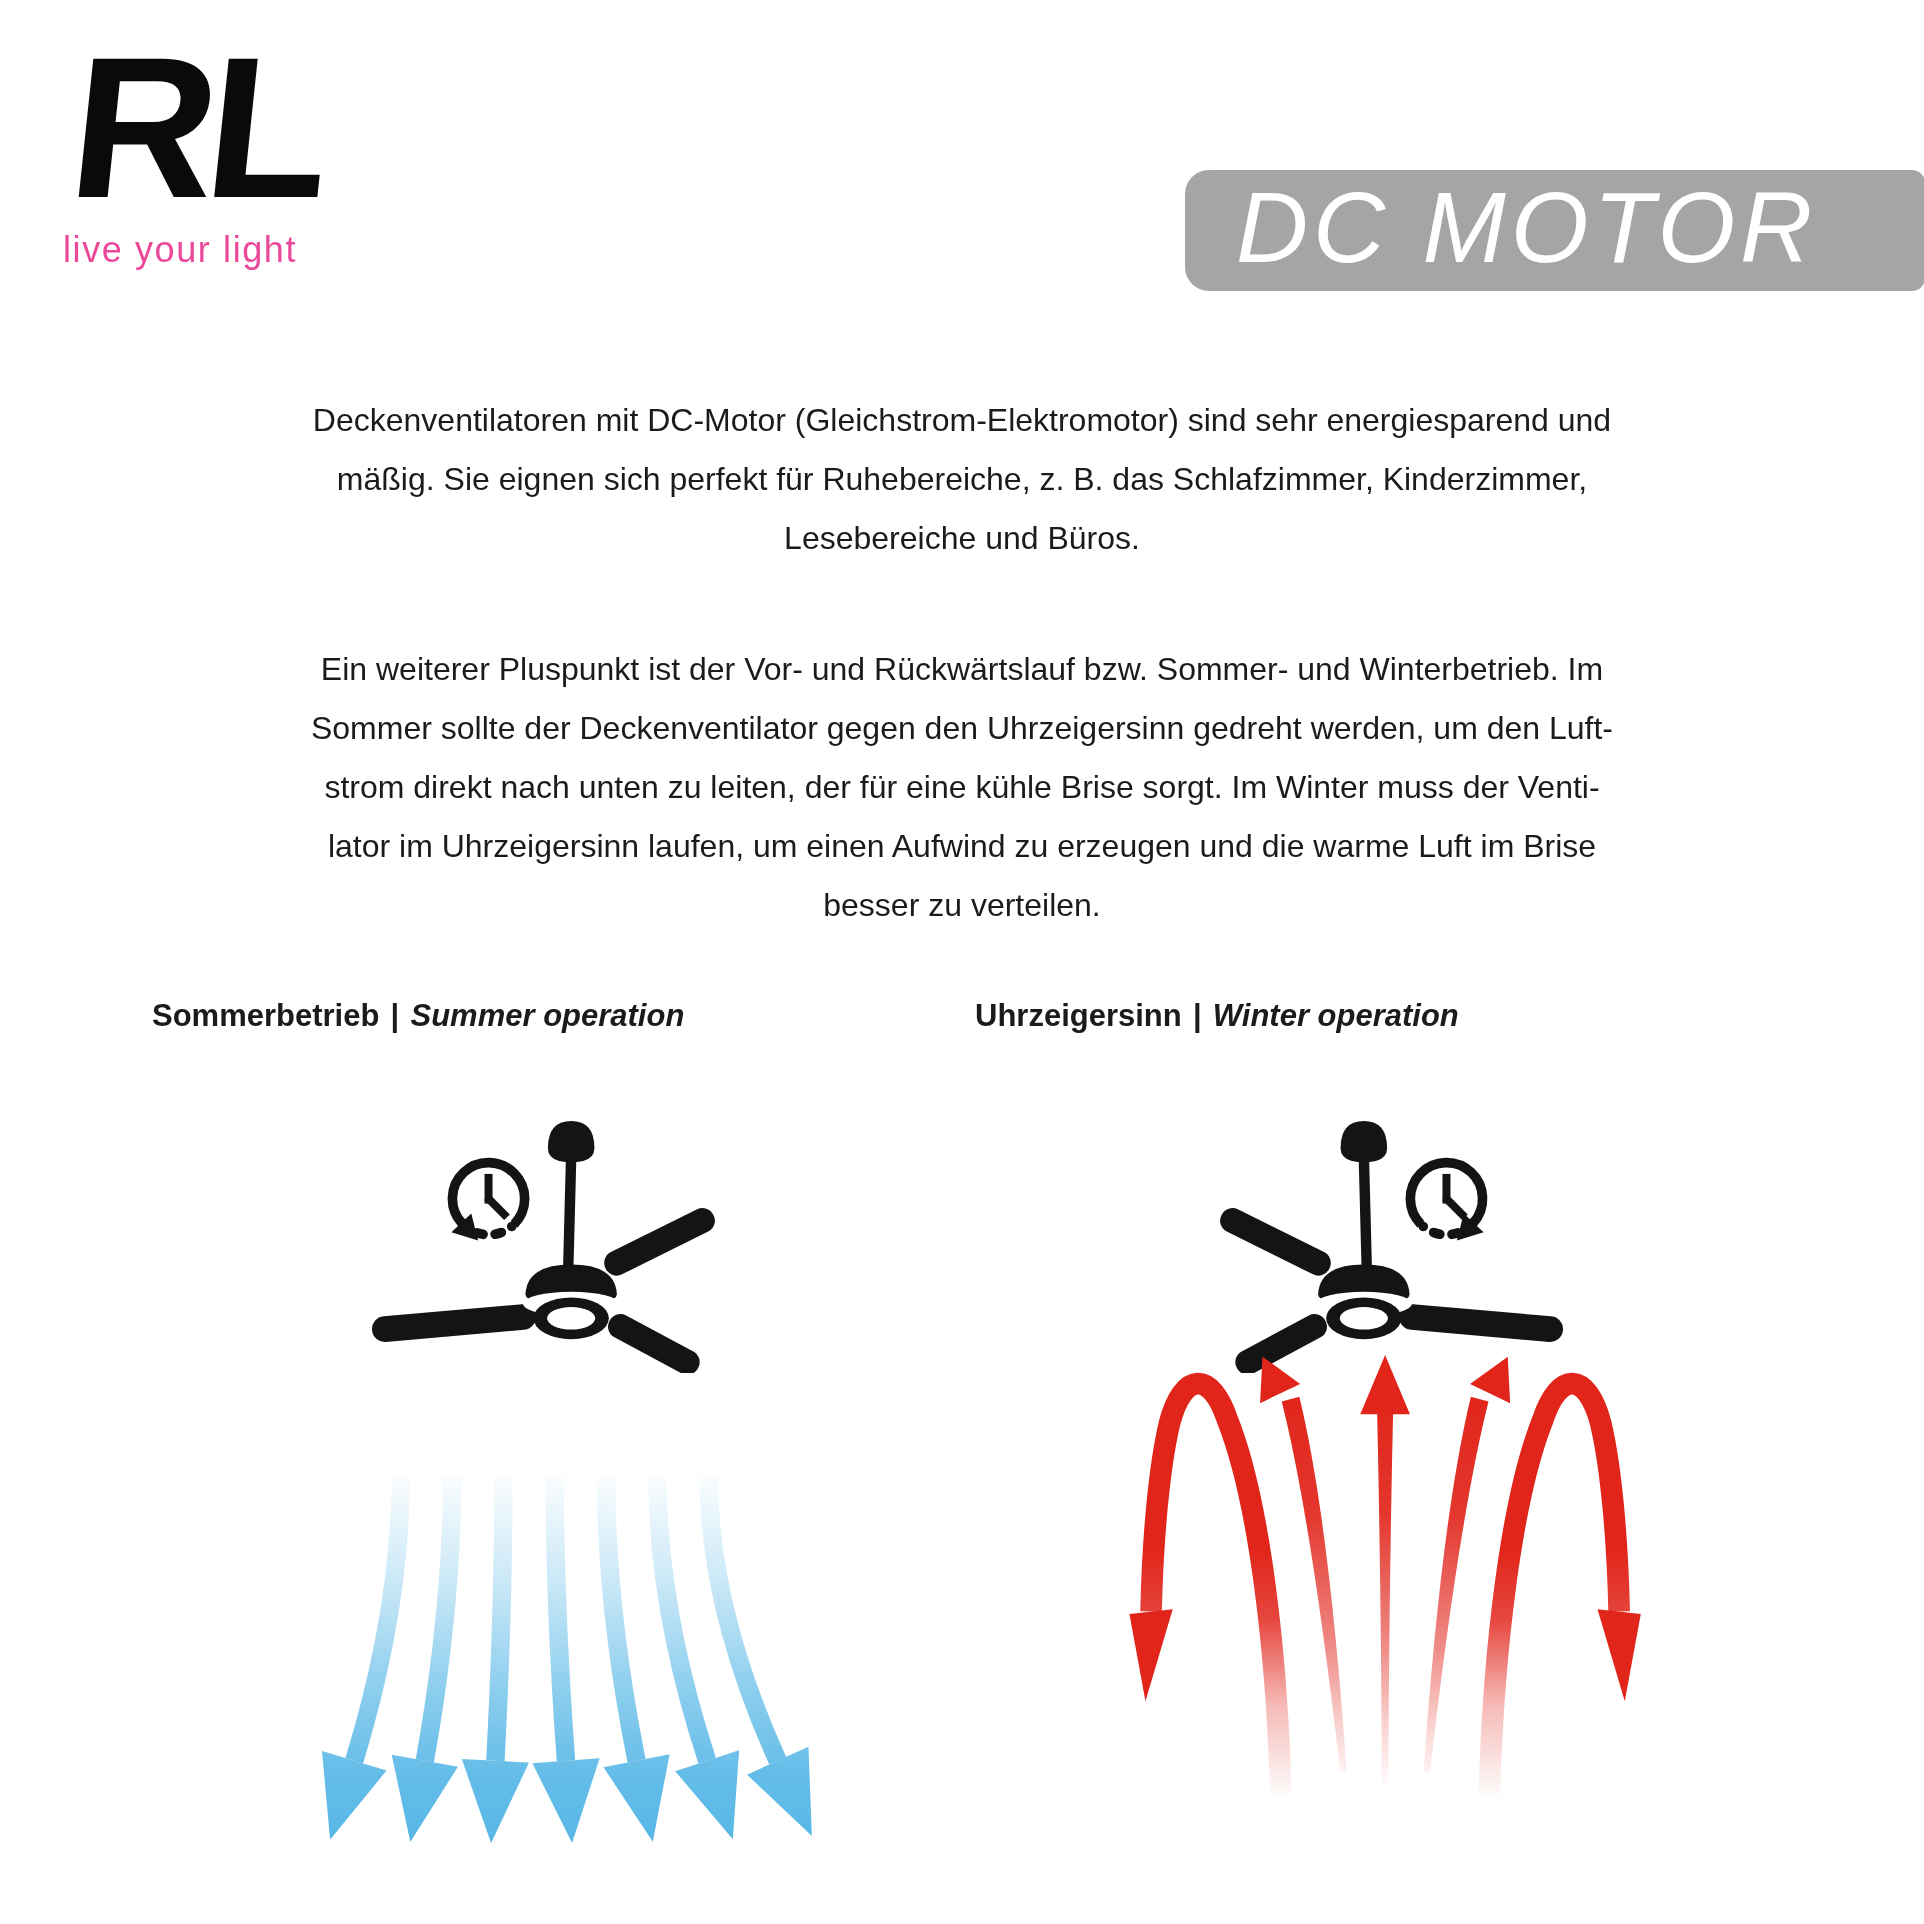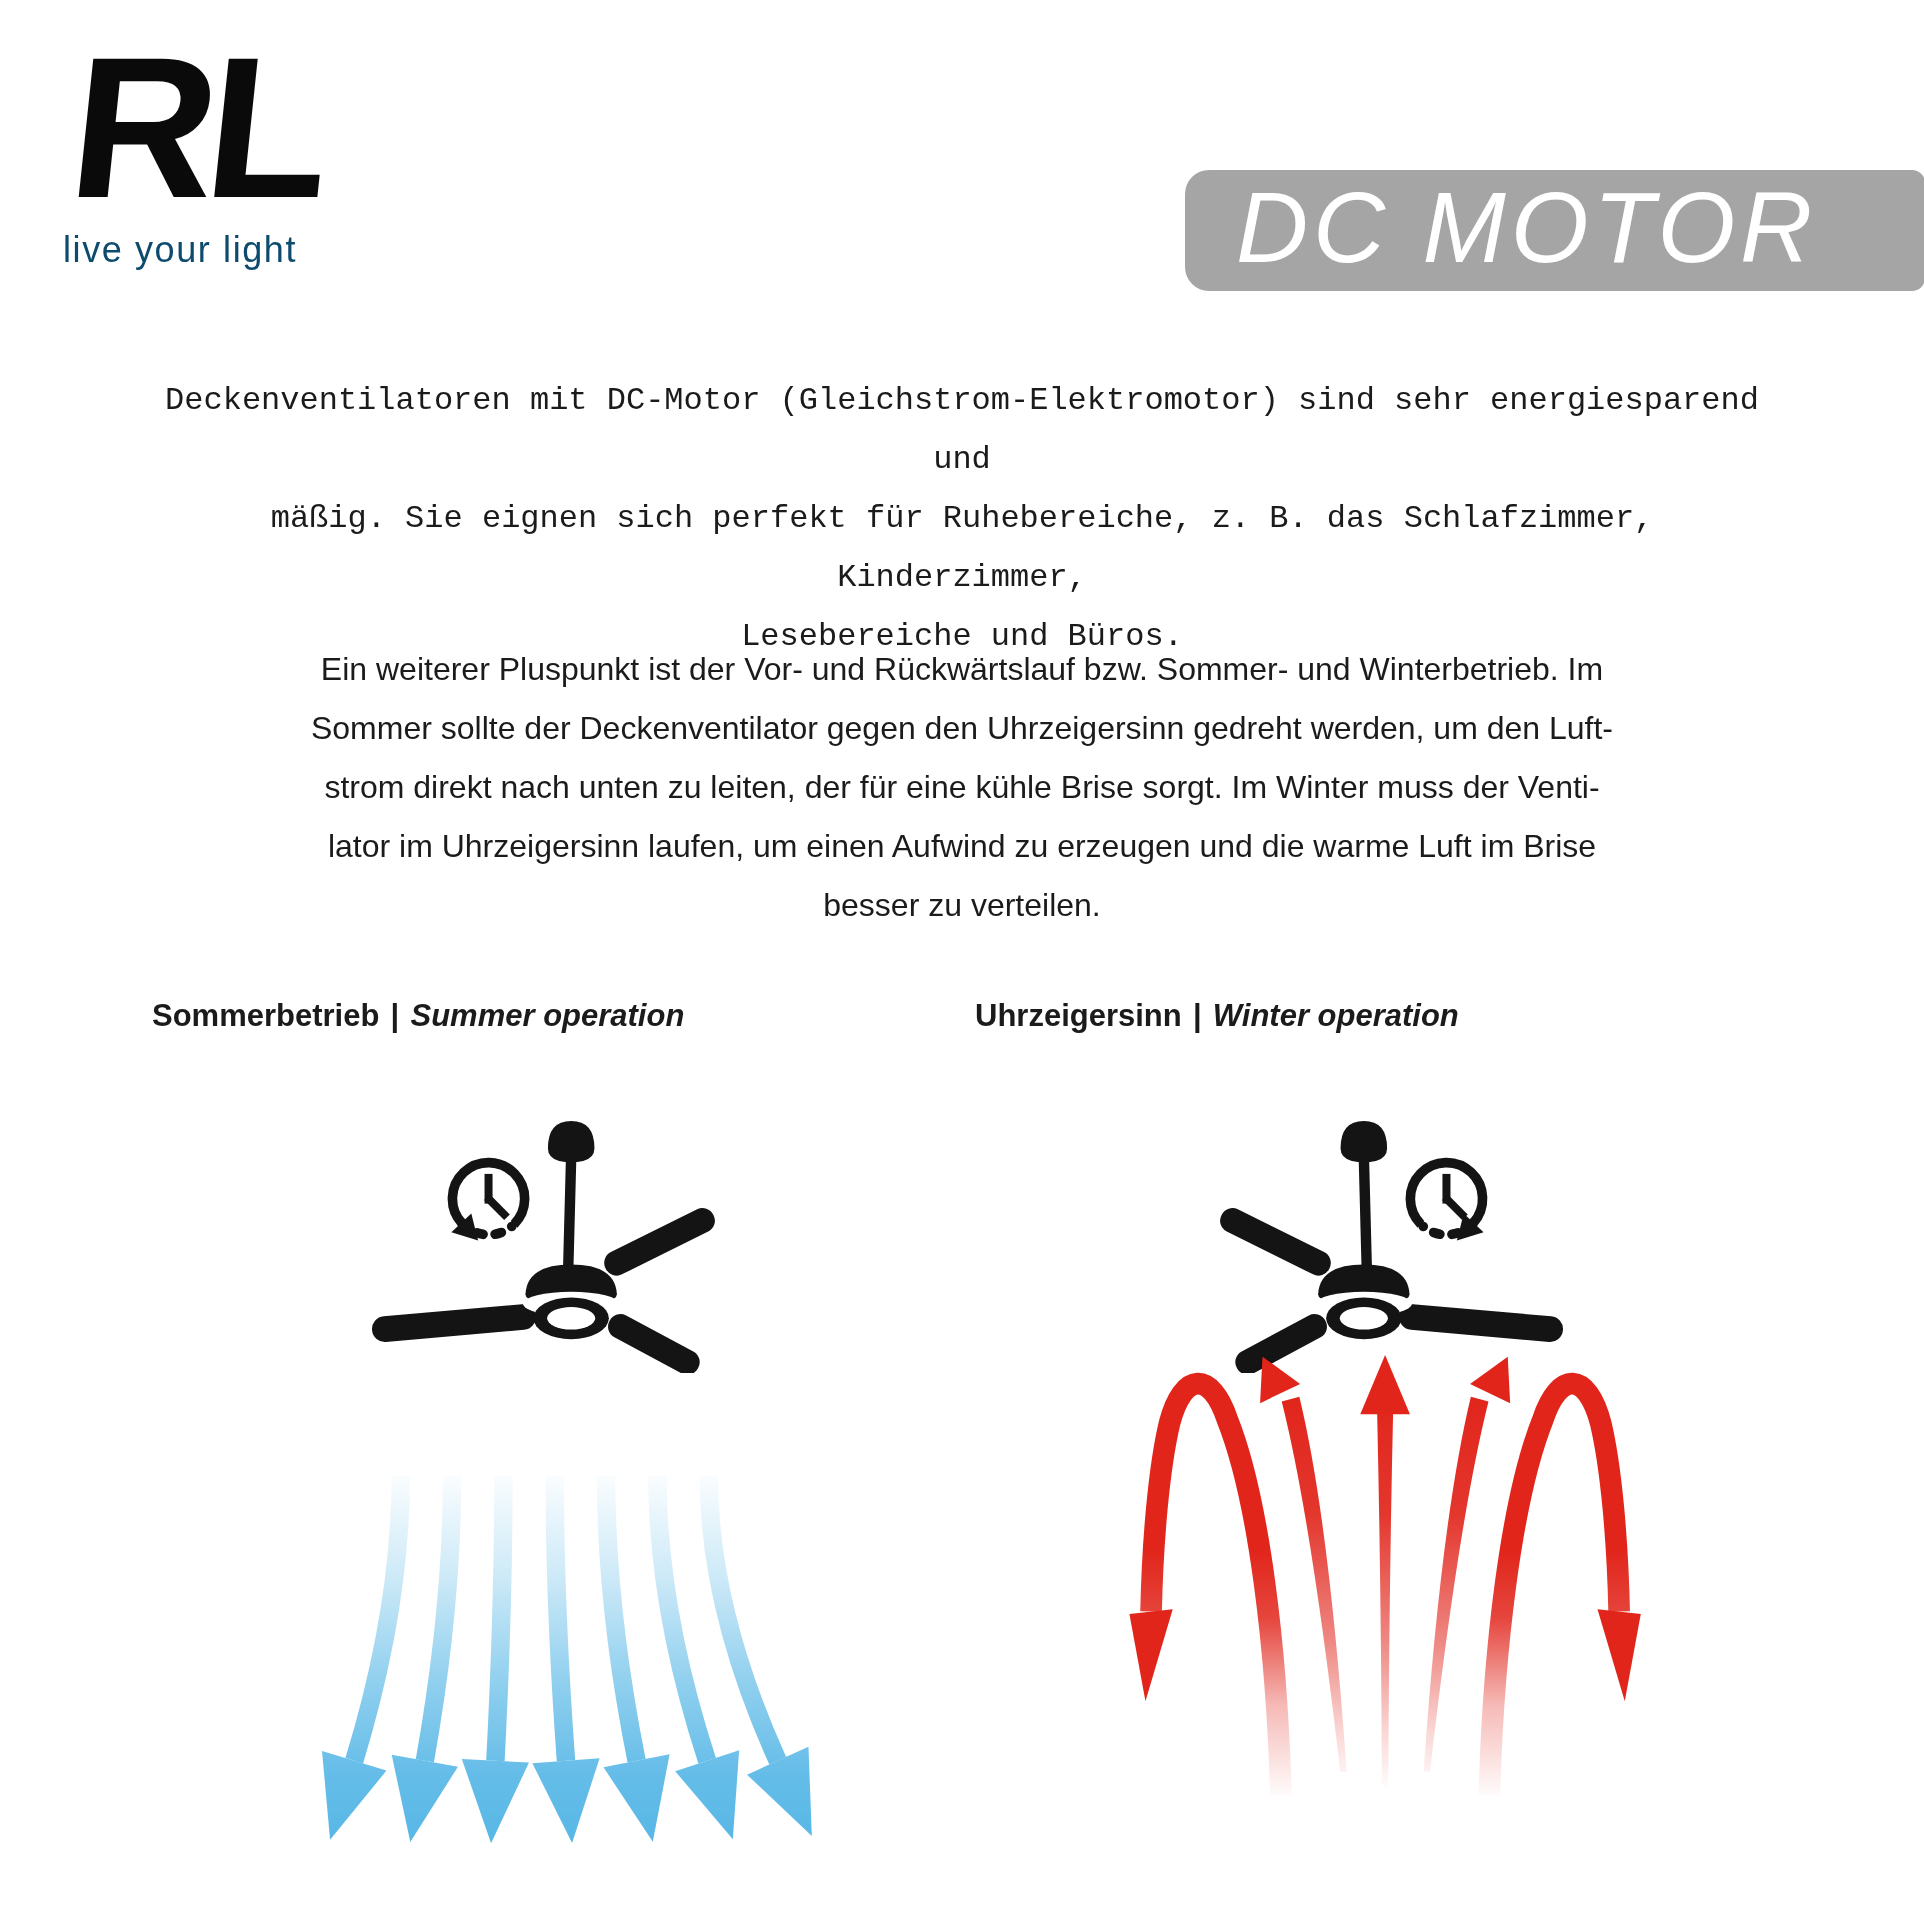--- a/index.html
+++ b/index.html
@@ -16,37 +16,37 @@
     font-family:"Liberation Sans", sans-serif;color:var(--text-color);
     overflow:hidden;
   }
   
   .logo{position:absolute;left:63px;top:38px;}
   .logo-mark{
     font-size:201px;font-weight:700;letter-spacing:-9.6px;line-height:180px;
     transform:skewX(-6deg);transform-origin:left bottom;color:#0A0A0A;
   }
   .logo-tagline{
-    margin-top:11.2px;font-size:36px;font-weight:400;letter-spacing:1.6px;color:#0c4a6e;
+    margin-top:11.2px;font-size:36px;font-weight:400;letter-spacing:1.6px;color:#ec4899;
   }
   
   .banner{
     position:absolute;left:1185px;top:170px;right:0;height:121px;
     background:var(--banner-bg);
     border-radius:24px 13px 13px 24px;
     display:flex;
   }
   .banner-label{
     padding-left:51px;font-size:100px;font-style:italic;font-weight:300;
     letter-spacing:4.8px;color:var(--banner-text);white-space:nowrap;
   }
   
   .intro-p{position:absolute;left:160px;width:1604px;text-align:center;
     font-size:32px;line-height:59px;color:var(--text-color);}
-  .intro-p.p1{top:371px;font-family:Liberation Mono, monospace;}
+  .intro-p.p1{top:391px;}
   .intro-p.p2{top:640px;}
   
   .col-heading{position:absolute;top:992px;width:802px;
     font-size:31px;font-weight:700;line-height:48px;white-space:nowrap;}
   .col-heading .sep{font-weight:700;padding:0 11.2px;}
   .col-heading .en{font-style:italic;}
   .heading-summer{left:152px;}
   .heading-winter{left:975px;}
   
   .icon-summer{position:absolute;left:365px;top:1116px;width:361px;height:257px;}

